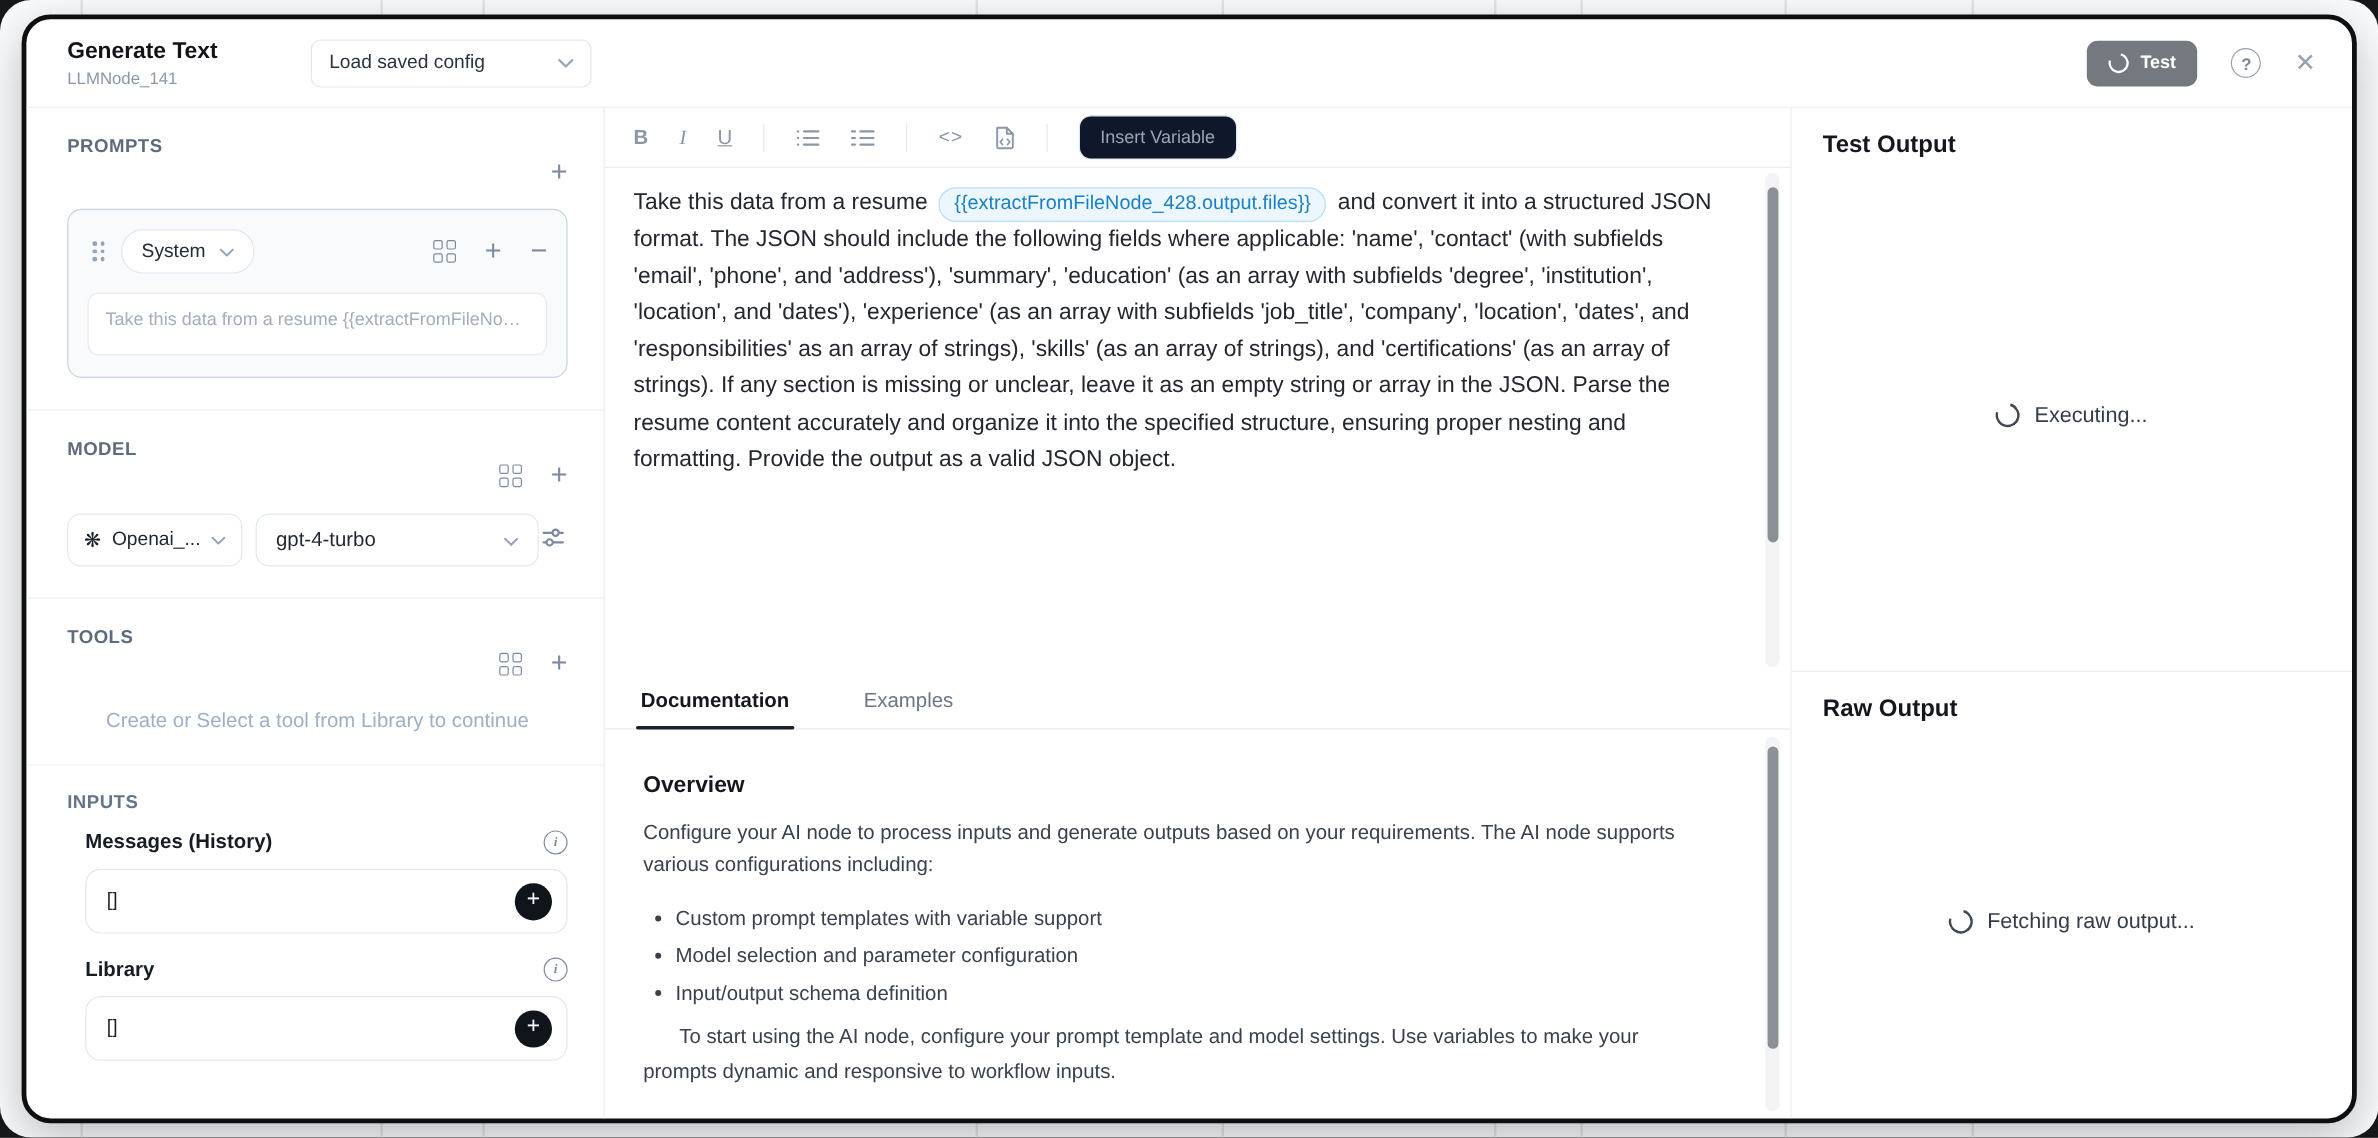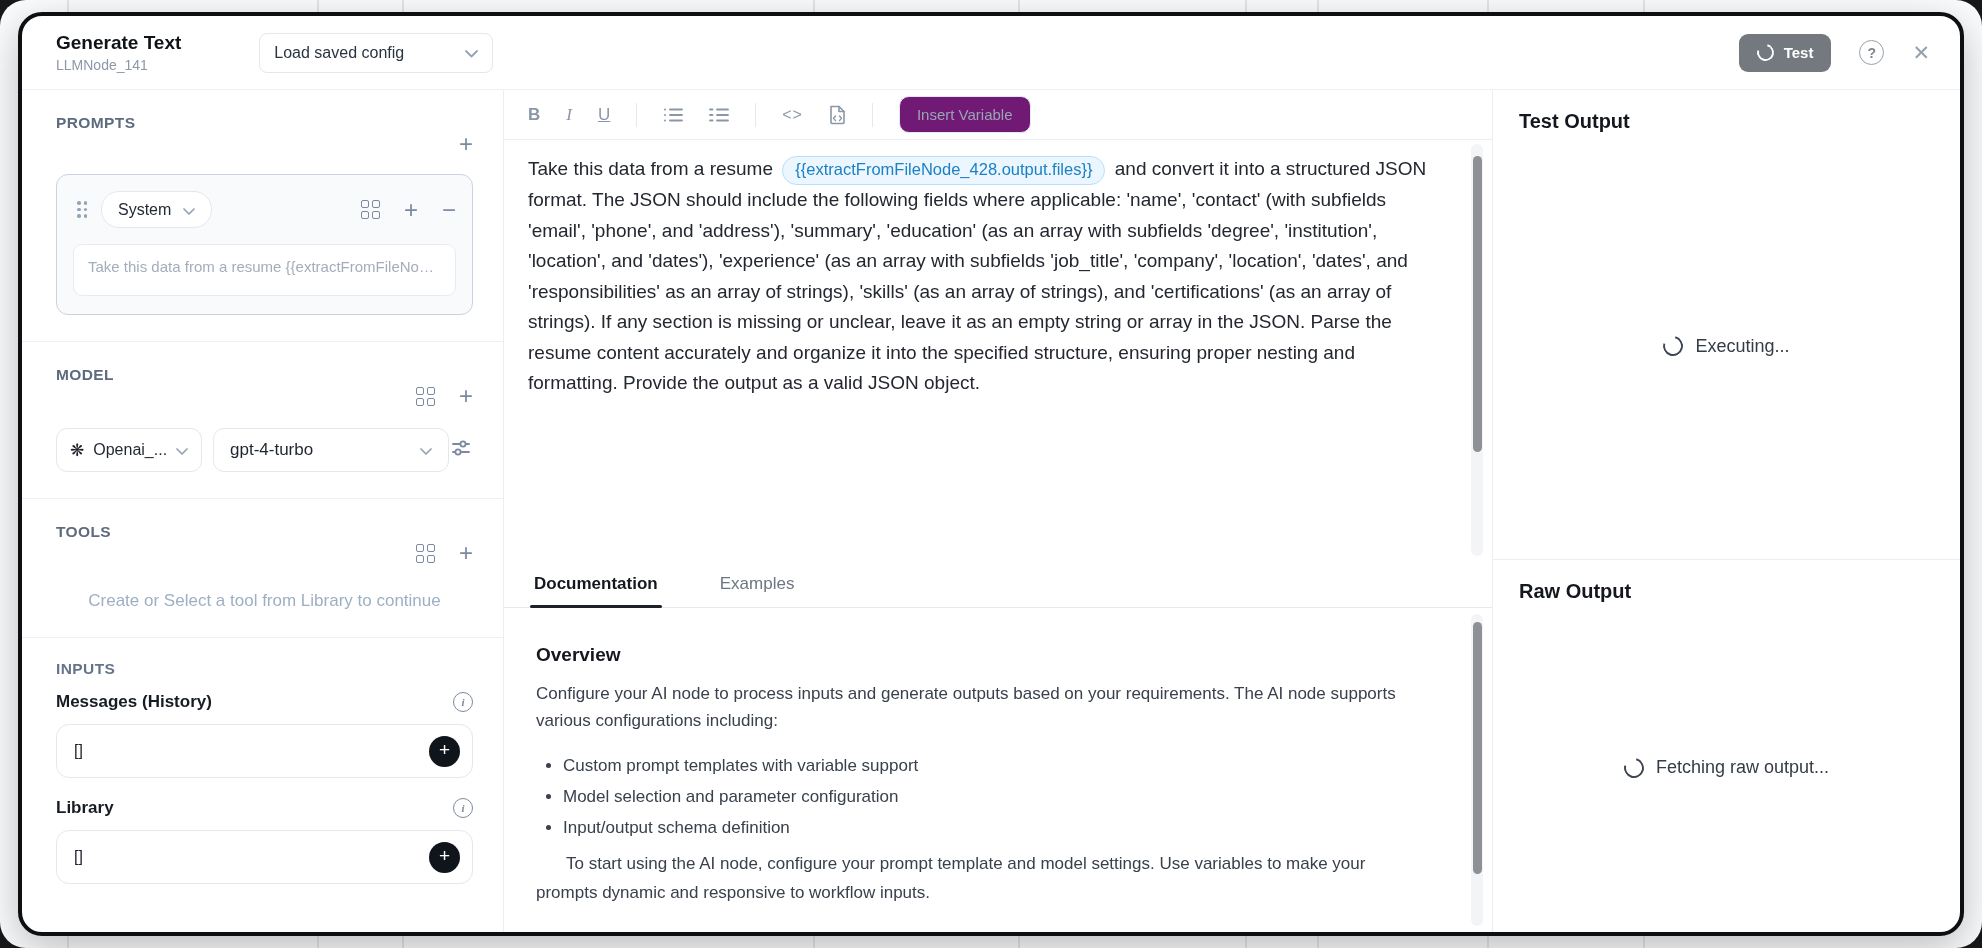--- a/index.html
+++ b/index.html
@@ -66,21 +66,21 @@
   .openai-logo { font-size:17px; color:#1c2128; line-height:1; }
   .model-pill { background:#fff; border:1px solid #e2e8f0; border-radius:11px; height:44px; margin-left:11px;
     display:flex; align-items:center; padding:0 16px; font-size:17px; color:#1f2630; width:240px; }
   .model-pill .chev { margin-left:auto; }
   .sliders-ic { margin-left:auto; }
 
   .tools-placeholder { margin-top:26px; text-align:center; font-size:17px; color:#9fafc3; }
 
   .inputs-sec { padding:22px 30px 20px 34px; }
   .inputs-label { font-size:15.5px; font-weight:600; letter-spacing:.4px; color:#64748b; }
-  .field { margin-top:14px; }
+  .field { margin-top:14px;margin-left:15px; }
   .field-row { display:flex; align-items:center; }
   .field-label { font-size:17px; font-weight:600; color:#161c24; }
   .info-ic { margin-left:auto; width:20px; height:20px; border:1.6px solid #7c8aa0; border-radius:50%;
     color:#7c8aa0; font-size:11px; font-weight:700; display:flex; align-items:center; justify-content:center;
     font-style:italic; font-family:"Liberation Serif","DejaVu Serif",serif; }
   .field-box { margin-top:12px; border:1px solid #e5e7eb; border-radius:13px; height:54px;
     display:flex; align-items:center; padding:0 12px 0 17px; }
   .field-value { font-size:16px; color:#1a212b; }
   .add-circle { margin-left:auto; width:31px; height:31px; border-radius:50%; background:#10151c; color:#fff;
     border:none; font-size:19px; display:flex; align-items:center; justify-content:center; cursor:pointer;
@@ -88,21 +88,21 @@
 
   
   .toolbar { height:50px; flex:0 0 50px; border-bottom:1px solid #e9ecf0; display:flex; align-items:center;
     padding:0 24px; gap:26px; }
   .tb-btn { color:#8b97a7; font-size:17px; line-height:1; background:none; border:none; cursor:pointer;
     font-family:inherit; display:flex; align-items:center; }
   .tb-b { font-weight:700; }
   .tb-i { font-style:italic; font-family:"Liberation Serif","DejaVu Serif",serif; }
   .tb-u { text-decoration:underline; }
   .tb-sep { width:1px; height:24px; background:#e5e8ed; }
-  .insert-var { border:1px solid #e2e8f0; border-radius:10px; height:37px; padding:0 17px; background:#701a75;
+  .insert-var { border:1px solid #e2e8f0; border-radius:10px; height:37px; padding:0 17px; background:#0f172a;
     color:#9aa5b4; font-size:15px; cursor:pointer; font-family:inherit; }
 
   .editor { position:relative; height:420px; flex:0 0 420px; padding:14px 44px 0 24px; overflow:hidden; }
   .editor-text { font-size:19px; line-height:30.5px; color:#23272f; max-width:948px; }
   .var-chip { display:inline-block; background:#ecf6fe; border:1.5px solid #b5dffc; color:#1b80c4;
     border-radius:999px; padding:1px 12px 3px 12px; font-size:16.5px; margin:0 4px; line-height:23px; }
   .vscroll { position:absolute; right:9px; width:12px; border-radius:6px; background:#f3f4f6; }
   .vscroll .thumb { position:absolute; left:1.5px; width:9px; background:#8d9095; border-radius:5px; }
   .editor .vscroll { top:4px; height:412px; }
   .editor .thumb { top:12px; height:296px; }

